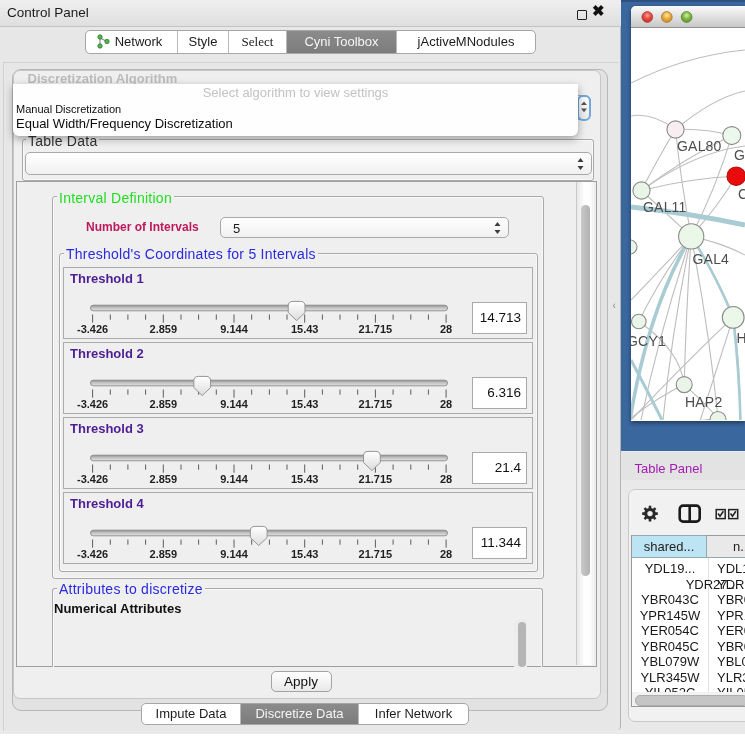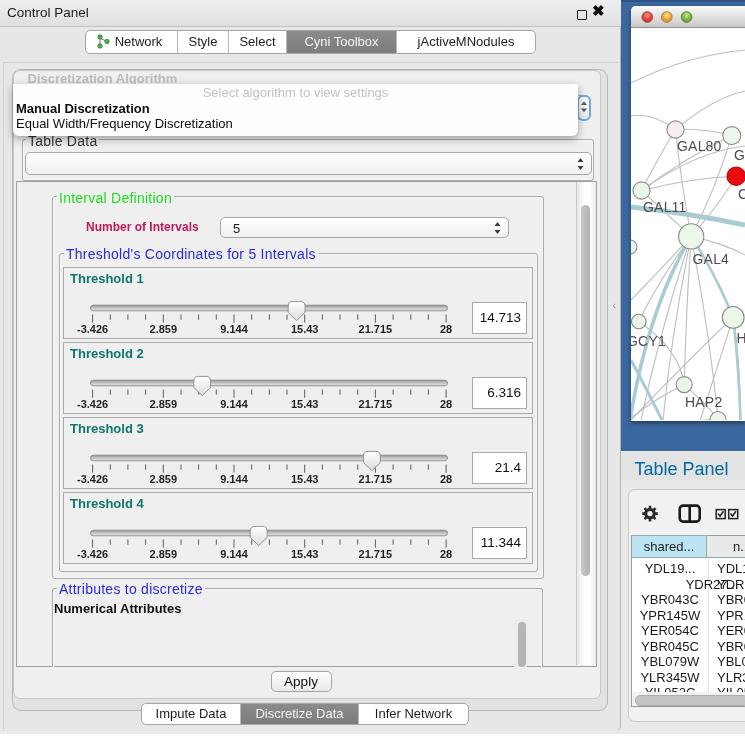--- a/index.html
+++ b/index.html
@@ -28,60 +28,60 @@
 .grptitle{position:absolute;font-size:14px;letter-spacing:0.25px;background:#efefef;padding:0 2px;}
 
 .combo{position:absolute;box-sizing:border-box;background:linear-gradient(#ffffff,#f0f0f0);border:1px solid #a9a9a9;border-radius:5px;}
 .combo span{position:absolute;left:8px;font-size:13px;color:#1d1d1d;}
 
 #scrollpane{left:16px;top:181px;width:581px;height:486px;box-sizing:border-box;border:1px solid #9f9f9f;background:#efefef;}
 #vsb{left:576px;top:182px;width:19px;height:483px;background:linear-gradient(90deg,#e8e8e8,#ffffff 40%,#fdfdfd 70%,#e9e9e9);border-left:1px solid #c9c9c9;}
 #vsbthumb{left:581px;top:205px;width:9px;height:371px;background:linear-gradient(90deg,#c9c9c9,#b1b1b1);border-radius:5px;}
 
 .tbox{position:absolute;left:63px;width:469.5px;height:71.5px;box-sizing:border-box;border:1px solid #ababab;background:#efefef;}
-.tname{position:absolute;left:6px;top:3px;font-size:13px;font-weight:bold;color:#0f766e;}
+.tname{position:absolute;left:6px;top:3px;font-size:13px;font-weight:bold;color:#4c1d95;}
 .vbox{position:absolute;left:408px;top:34px;width:55px;height:31.5px;box-sizing:border-box;background:#fff;border:1px solid #a9a9a9;font-size:13.5px;color:#111;text-align:right;line-height:29px;padding-right:5px;}
 
 #attrlist{left:63px;top:619px;width:464px;height:48px;box-sizing:border-box;background:#fff;border:1px solid #a2a2a2;font-size:12.5px;color:#1a1a1a;padding-top:4px;}
 #attrlist div{padding-left:5px;height:16px;line-height:16px;}
 
 #applybtn{left:270.5px;top:670.5px;width:61px;height:21px;box-sizing:border-box;background:linear-gradient(#ffffff,#e9e9e9);border:1px solid #a4a4a4;border-radius:5px;font-size:13.5px;color:#111;text-align:center;line-height:20px;}
 
 #popup{left:13px;top:84px;width:565px;height:52px;background:#fefefe;border-radius:0 0 6px 6px;
  box-shadow:0 3px 8px rgba(0,0,0,0.35);z-index:50;}
 #popup .r1{position:absolute;left:0;top:1px;width:100%;text-align:center;font-size:13px;color:#c2c2c2;line-height:16px;}
-#popup .r2{position:absolute;left:3px;top:17px;font-size:13px;font-weight:bold;color:#0c0c0c;line-height:16px;}
+#popup .r2{position:absolute;left:3px;top:17px;font-size:11px;font-weight:normal;color:#0c0c0c;line-height:16px;}
 #popup .r3{position:absolute;left:3px;top:32px;font-size:13px;color:#0c0c0c;line-height:16px;}
 
 #bluebg{left:621px;top:0;width:124px;height:451px;background:#3b679f;border-top:2px solid #2d5181;}
 #netwin{left:631px;top:6px;width:114px;height:415px;background:#fff;border-radius:5px 0 0 0;
  box-shadow:0 2px 4px rgba(0,0,0,0.45);}
 #nettitle{left:631px;top:6px;width:114px;height:21px;background:linear-gradient(#fafafa,#c8c8c8);
  border-bottom:1px solid #909090;border-radius:5px 0 0 0;}
 #tpanelbg{left:621px;top:451px;width:124px;height:294px;background:#e9e9e9;}
 #tptitle{left:621px;top:452px;width:124px;height:28px;background:#e3e3e3;}
-#tptitle span{position:absolute;left:13.5px;top:2.5px;line-height:28px;font-size:18px;color:#0369a1;}
+#tptitle span{position:absolute;left:13.5px;top:2.5px;line-height:28px;font-size:13px;color:#a21caf;}
 #tablecard{left:628px;top:489px;width:117px;height:231px;background:#f1f1f1;border:1px solid #c9c9c9;border-radius:7px 0 0 7px;}
 </style></head>
 <body>
 <div id="page">
 
   <div id="lwin" class="abs"></div>
   <div id="contentline" class="abs"></div>
   <div id="ltitle" class="abs">
       <span>Control Panel</span>
     </div>
 
   <div class="abs" style="left:577px;top:9.5px;width:8px;height:8px;border:1.6px solid #222;border-radius:1px;"></div>
   <div class="txt" style="left:592px;top:1.5px;font-size:15px;font-weight:bold;color:#111;">✖</div>
 
   <div id="toptabs" class="seg">
     <div style="width:77px;padding-left:14px;">Network</div>
     <div style="width:50px;">Style</div>
-    <div style="width:57px;">Select</div>
+    <div style="width:57px;font-family:Liberation Serif, serif;">Select</div>
     <div class="sel" style="width:109px;">Cyni Toolbox</div>
     <div style="width:138px;">jActiveMNodules</div>
   </div>
   <svg class="abs" style="left:96px;top:34px;" width="15" height="15" viewBox="0 0 15 15">
     <line x1="4" y1="3" x2="4" y2="12" stroke="#8a8a8a" stroke-width="1.2"></line>
     <line x1="4" y1="4" x2="10" y2="7" stroke="#8a8a8a" stroke-width="1.2"></line>
     <circle cx="4" cy="3" r="2.2" fill="#52b152" stroke="#2e7d2e" stroke-width="0.8"></circle>
     <circle cx="4" cy="12" r="2.2" fill="#52b152" stroke="#2e7d2e" stroke-width="0.8"></circle>
     <circle cx="11" cy="7.5" r="2.2" fill="#52b152" stroke="#2e7d2e" stroke-width="0.8"></circle>
   </svg>

